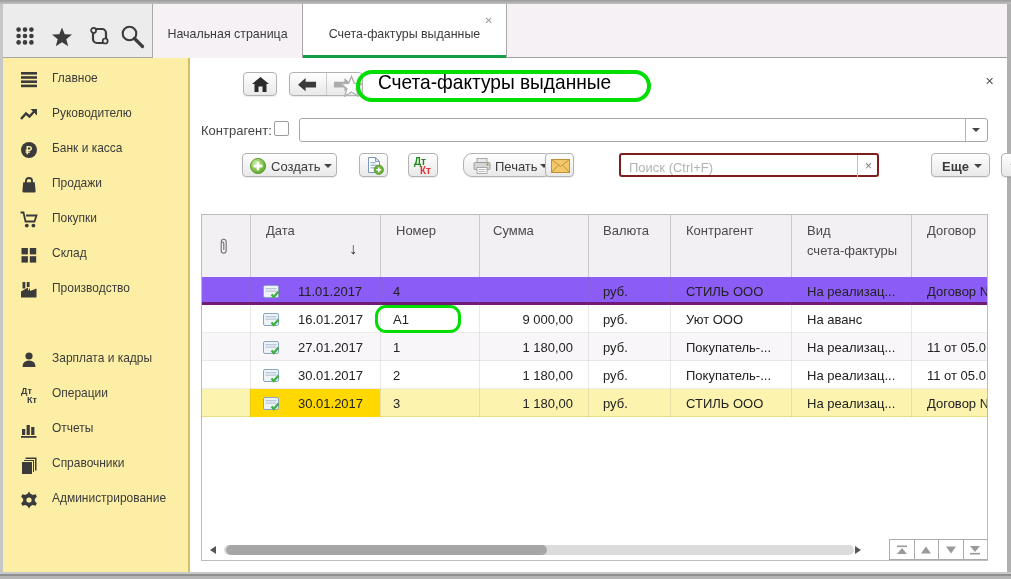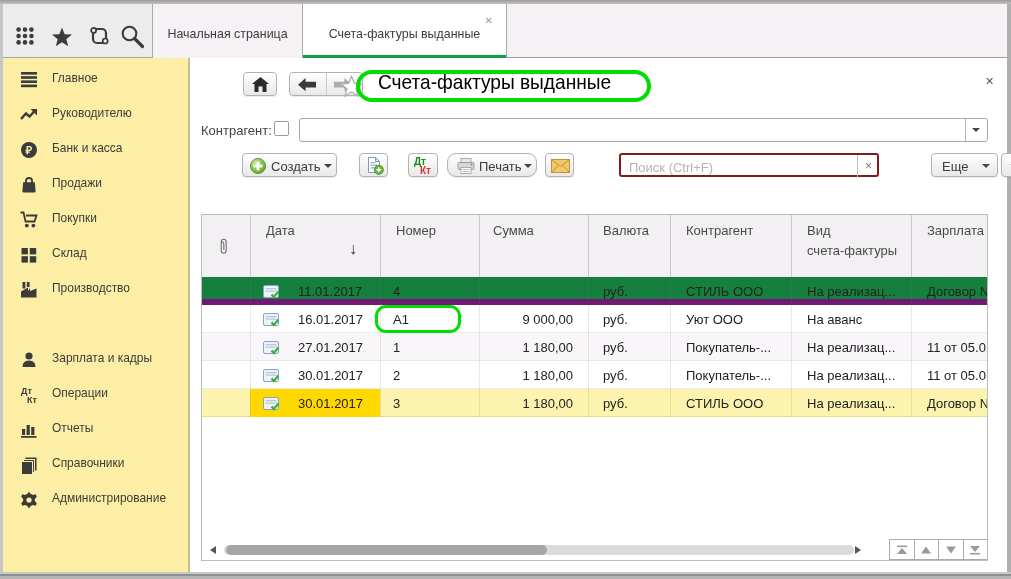--- a/index.html
+++ b/index.html
@@ -62,23 +62,23 @@
 #ka-input { position:absolute; left:109px; top:60px; width:689px; height:24px;
   border:1px solid #a8a8a8; border-radius:3px; background:#fff; }
 #ka-input .sep { position:absolute; right:21px; top:0; width:1px; height:22px; background:#b5b5b5; }
 #ka-input .caret { right:7px; top:9px; }
 
 
 .tbtn { position:absolute; top:95px; height:24px; }
 #b-create { left:11px; width:95px; }
 #b-doc    { left:128px; width:29px; }
 #b-dtkt   { left:177px; width:30px; }
-#b-print  { left:216px; width:90px;border-radius:9px; }
+#b-print  { left:232px; width:90px;border-radius:9px; }
 #b-mail   { left:314px; width:29px; }
-#b-more   { left:700px; width:67px; }
+#b-more   { left:700px; width:59px;font-weight:bold; }
 #b-help   { left:770px; width:26px; }
 #search { position:absolute; left:429px; top:95px; width:260px; height:24px;
   border:2px solid #7f1d1d; border-radius:3px; background:#fff; }
 #search .ph { position:absolute; left:8px; top:5px; font-size:13px; color:#b3b3b3; }
 #search .sep { position:absolute; right:19px; top:0; width:1px; height:22px; background:#c0c0c0; }
 #search .x { position:absolute; right:5px; top:4px; font-size:12px; color:#777; }
 
 
 #table { position:absolute; left:11px; top:156px; width:787px; height:347px;
   border:1px solid #bcbcbc; overflow:hidden; }
@@ -358,38 +358,38 @@
       <svg style="position:absolute;left:16px;top:23px" width="12" height="17" viewBox="0 0 12 17">
         <path d="M3.2 4.2 C3.2 2.2 4.3 1.2 5.7 1.2 C7.1 1.2 8.2 2.2 8.2 4.2 V12 C8.2 14 7.2 15.2 5.7 15.2 C4.2 15.2 3.2 14 3.2 12 V5.5 C3.2 4.6 3.8 4 4.5 4 C5.2 4 5.8 4.6 5.8 5.5 V12" fill="none" stroke="#6f6f6f" stroke-width="1.1"></path>
       </svg>
       <div class="hlbl" style="left:64px">Дата</div>
       <div class="hlbl" style="left:147px;top:22px;color:#333;font-size:16px">↓</div>
       <div class="hlbl" style="left:194px">Номер</div>
       <div class="hlbl" style="left:291px">Сумма</div>
       <div class="hlbl" style="left:401px">Валюта</div>
       <div class="hlbl" style="left:484px">Контрагент</div>
       <div class="hlbl" style="left:605px">Вид<br>счета-фактуры</div>
-      <div class="hlbl" style="left:725px">Зарплата</div>
+      <div class="hlbl" style="left:725px">Договор</div>
     </div>
     <div class="hsep" style="left:48px"></div>
     <div class="hsep" style="left:178px"></div>
     <div class="hsep" style="left:277px"></div>
     <div class="hsep" style="left:386px"></div>
     <div class="hsep" style="left:468px"></div>
     <div class="hsep" style="left:589px"></div>
     <div class="hsep" style="left:709px"></div>
     <div class="rsep" style="left:48px"></div>
     <div class="rsep" style="left:178px"></div>
     <div class="rsep" style="left:277px"></div>
     <div class="rsep" style="left:386px"></div>
     <div class="rsep" style="left:468px"></div>
     <div class="rsep" style="left:589px"></div>
     <div class="rsep" style="left:709px"></div>
 
-    <div class="row" style="top:62px;background:#15803d;border-bottom:6px solid #701a75">
+    <div class="row" style="top:62px;background:#8b5cf6;border-bottom:3px solid #701a75">
       <svg class="dicon" style="left:61px" width="17" height="14" viewBox="0 0 17 14">
           <use href="#docic"></use>
         </svg>
       <span class="cell" style="left:96px">
           <span class="ct">11.01.2017</span>
         </span>
       <span class="cell" style="left:191px">
           <span class="ct">4</span>
         </span>
       <span class="cell" style="left:401px">

